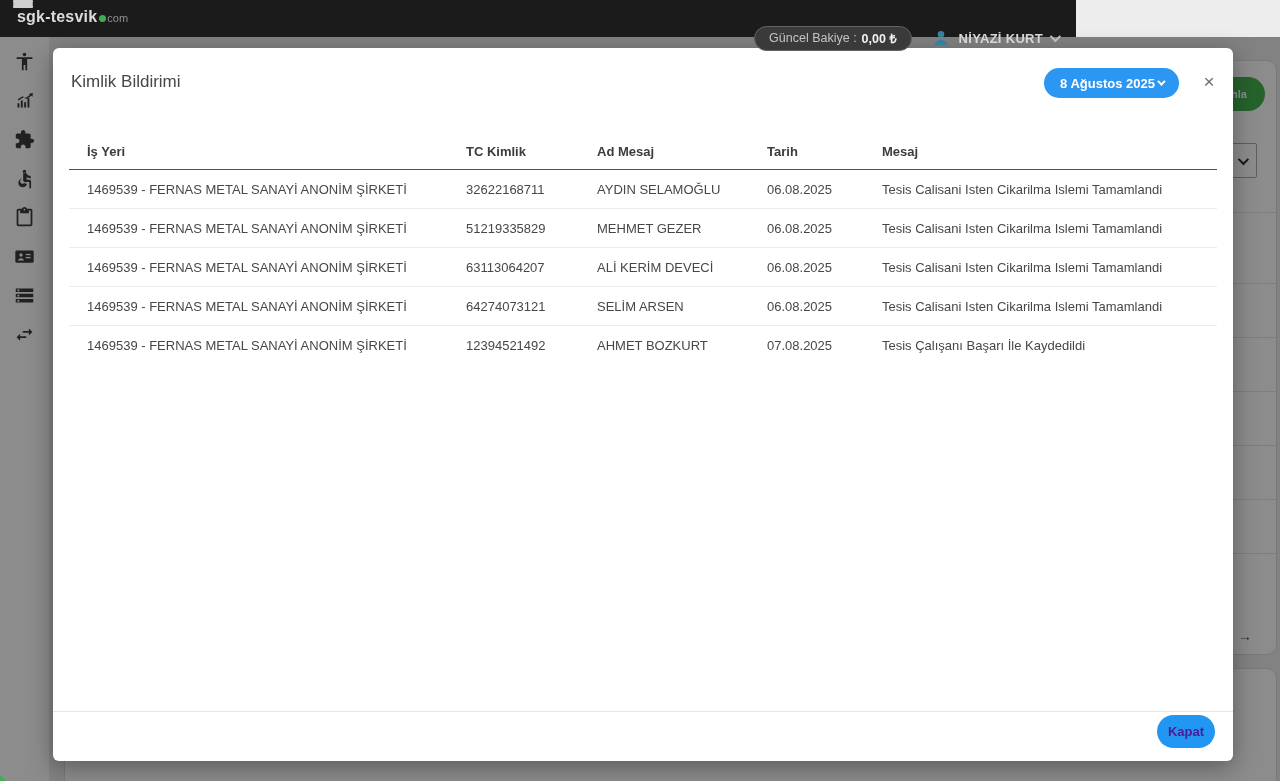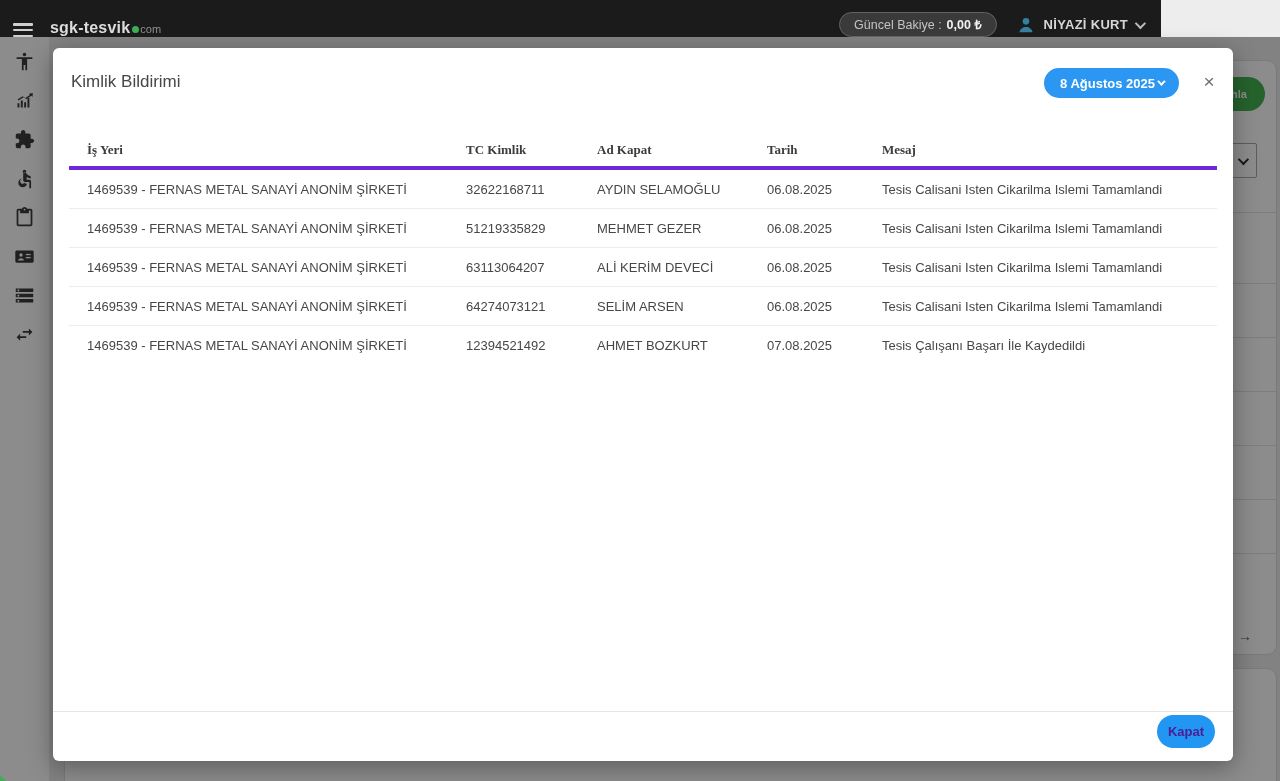--- a/index.html
+++ b/index.html
@@ -1,22 +1,22 @@
 <!DOCTYPE html>
 <html><head>
 <meta charset="utf-8">
 <style>
   * { margin:0; padding:0; box-sizing:border-box; }
   html,body { width:1280px; height:781px; overflow:hidden;
     font-family:"Liberation Sans", sans-serif; background:#ededed; }
   .stage { position:relative; width:1280px; height:781px; }
 
   
-  .topbar { position:absolute; top:0; left:0; width:1161px; height:37px;
-    background:#1b1b1b; z-index:40; display:flex; align-items:flex-end; }
+  .topbar { position:absolute; top:0; left:0; width:1076px; height:37px;
+    background:#1b1b1b; z-index:40; display:flex; align-items:flex-start;flex-direction:column; }
   .hamburger { width:20px; height:14px; margin-left:13px; display:flex;
     flex-direction:column; justify-content:space-between; cursor:pointer; }
   .hamburger span { display:block; height:2.5px; background:#cfcfcf; border-radius:1px; }
   .logo { margin-left:17px; display:flex; align-items:baseline; }
   .logo .brand { color:#dcdcdc; font-weight:bold; font-size:16px; letter-spacing:.2px; }
   .logo .dot { width:7px; height:7px; background:#3fae52; border-radius:50%;
     display:inline-block; margin:0 1px 0 2px; }
   .logo .suffix { color:#8f8f8f; font-size:11px; }
   .topbar-right { margin-left:auto; display:flex; align-items:center; gap:18px; margin-right:18px; }
   .balance-pill { background:#3a3a3a; border:1px solid #636363; border-radius:14px;
@@ -72,21 +72,21 @@
     font-size:13px; font-weight:bold; display:flex; align-items:center;
     justify-content:center; gap:2px; padding:0 16px; cursor:pointer; }
   .date-btn .chev { border-color:#ffffff; width:6px; height:6px; }
   .modal-close { position:absolute; top:24px; right:14px; width:20px; height:20px;
     border:none; background:transparent; color:#6f6f6f; font-size:19px;
     line-height:20px; cursor:pointer; }
 
   
   .tbl { position:absolute; top:86px; left:16px; right:16px; }
   .tr { display:flex; align-items:center; }
-  .thead { height:36px; border-bottom:4px solid #6d28d9;font-family:Liberation Serif, serif; }
+  .thead { height:36px; border-bottom:1px solid #6d28d9; }
   .thead .td { font-weight:bold; color:#3c3c3c; }
   .tbody .tr { height:39px; border-bottom:1px solid #ececec; }
   .tbody .tr:last-child { border-bottom:none; }
   .td { font-size:13px; color:#474747; white-space:nowrap; overflow:hidden; }
   .c1 { width:397px; padding-left:18px; }
   .c2 { width:131px; }
   .c3 { width:170px; }
   .c4 { width:115px; }
   .c5 { flex:1; }
 
@@ -205,21 +205,21 @@
     <button class="date-btn">
       <span>8 Ağustos 2025</span>
       <span class="chev"></span>
     </button>
     <button class="modal-close">×</button>
 
     <div class="tbl">
       <div class="tr thead">
         <div class="td c1">İş Yeri</div>
         <div class="td c2">TC Kimlik</div>
-        <div class="td c3">Ad Kapat</div>
+        <div class="td c3">Ad Mesaj</div>
         <div class="td c4">Tarih</div>
         <div class="td c5">Mesaj</div>
       </div>
       <div class="tbody">
 
           <div class="tr">
             <div class="td c1">1469539 - FERNAS METAL SANAYİ ANONİM ŞİRKETİ</div>
             <div class="td c2">32622168711</div>
             <div class="td c3">AYDIN SELAMOĞLU</div>
             <div class="td c4">06.08.2025</div>

